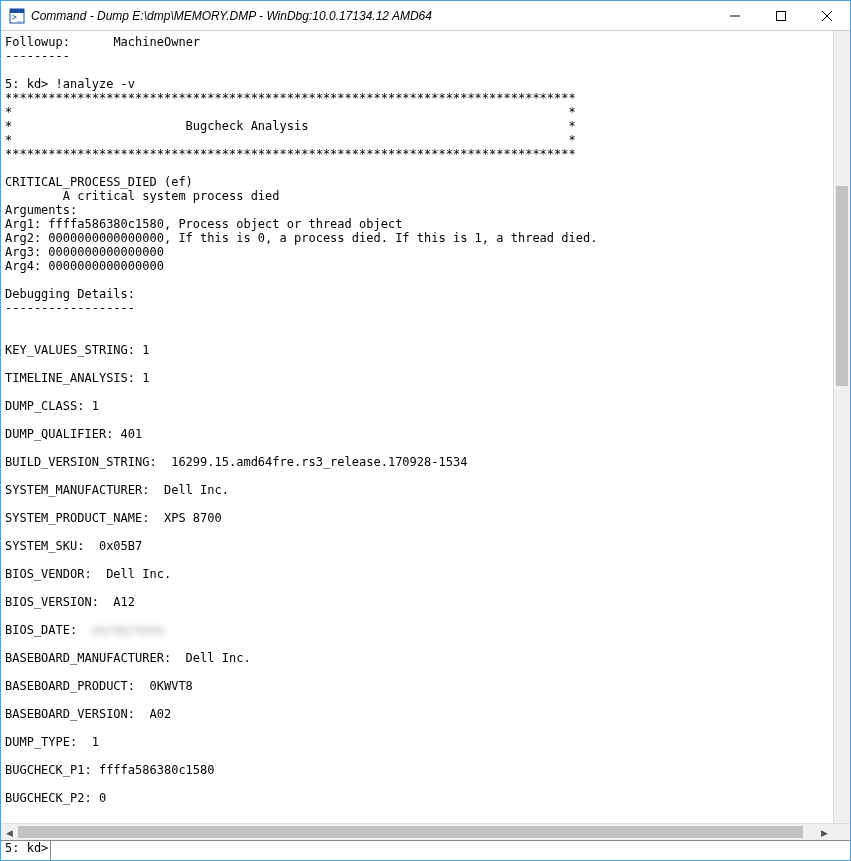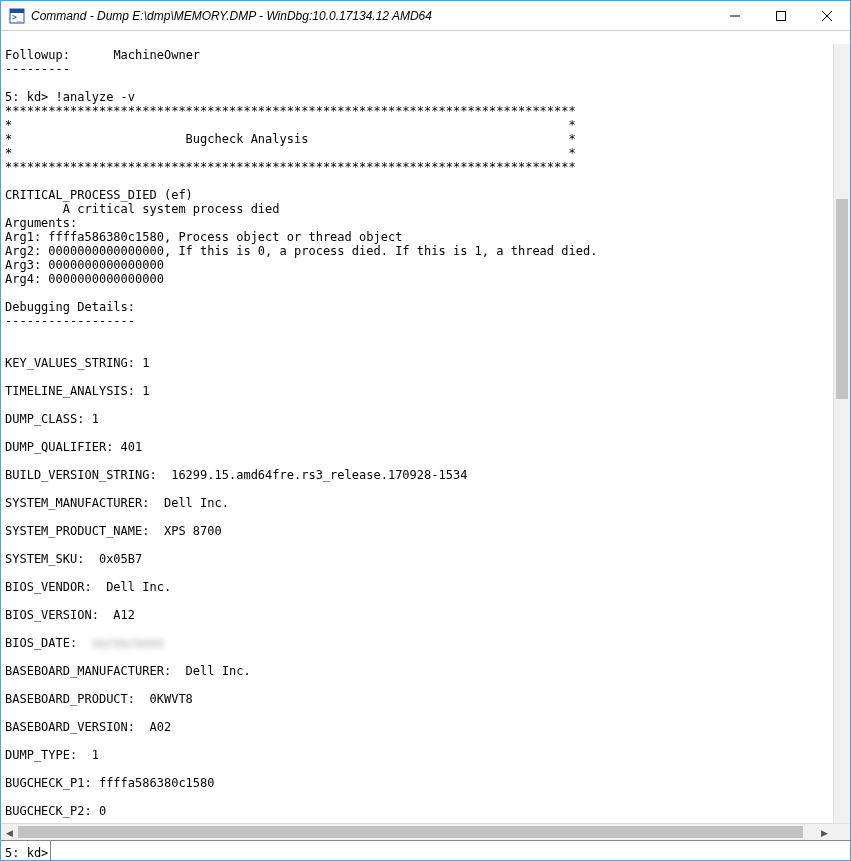--- a/index.html
+++ b/index.html
@@ -57,21 +57,20 @@
     color: #000;
     cursor: default;
   }
 
   .content-area {
     flex: 1;
     display: flex;
     min-height: 0;
     background: #fff;
     position: relative;
-    margin-top: 13px;
   }
   .output-pane {
     flex: 1;
     background: #fff;
     overflow: hidden;
   }
   .output-text {
     font-family: "Lucida Console", Consolas, monospace;
     font-size: 12px;
     line-height: 14px;
@@ -127,21 +126,21 @@
     height: 17px;
     background: #f0f0f0;
   }
   .input-row {
     height: 20px;
     display: flex;
     flex: 0 0 auto;
     border-top: 1px solid #888;
     font-family: "Lucida Console", Consolas, monospace;
     font-size: 12px;
-    align-items: flex-end;
+    align-items: flex-start;
     background: #fff;
   }
   .input-prompt {
     padding: 0 2px 0 4px;
     white-space: pre;
   }
   .input-field {
     flex: 1;
     border: none;
     border-left: 1px solid #888;

